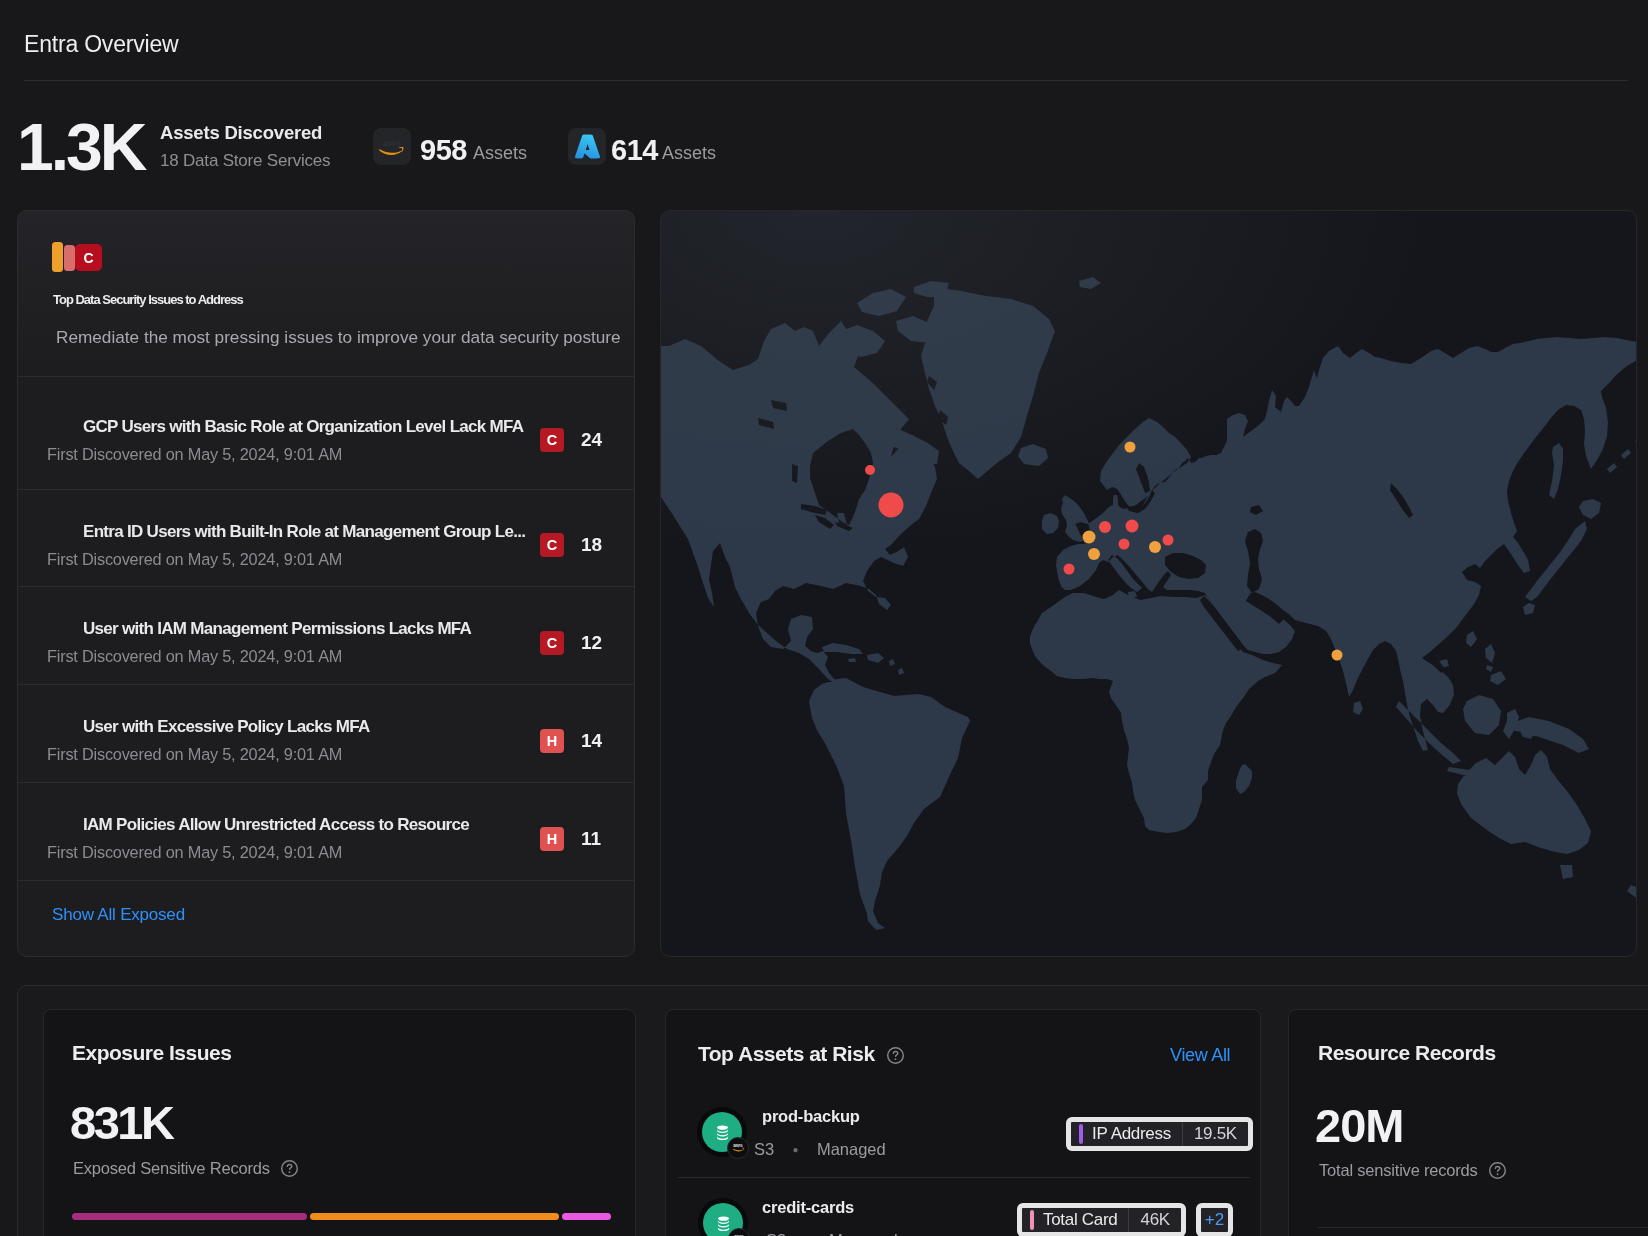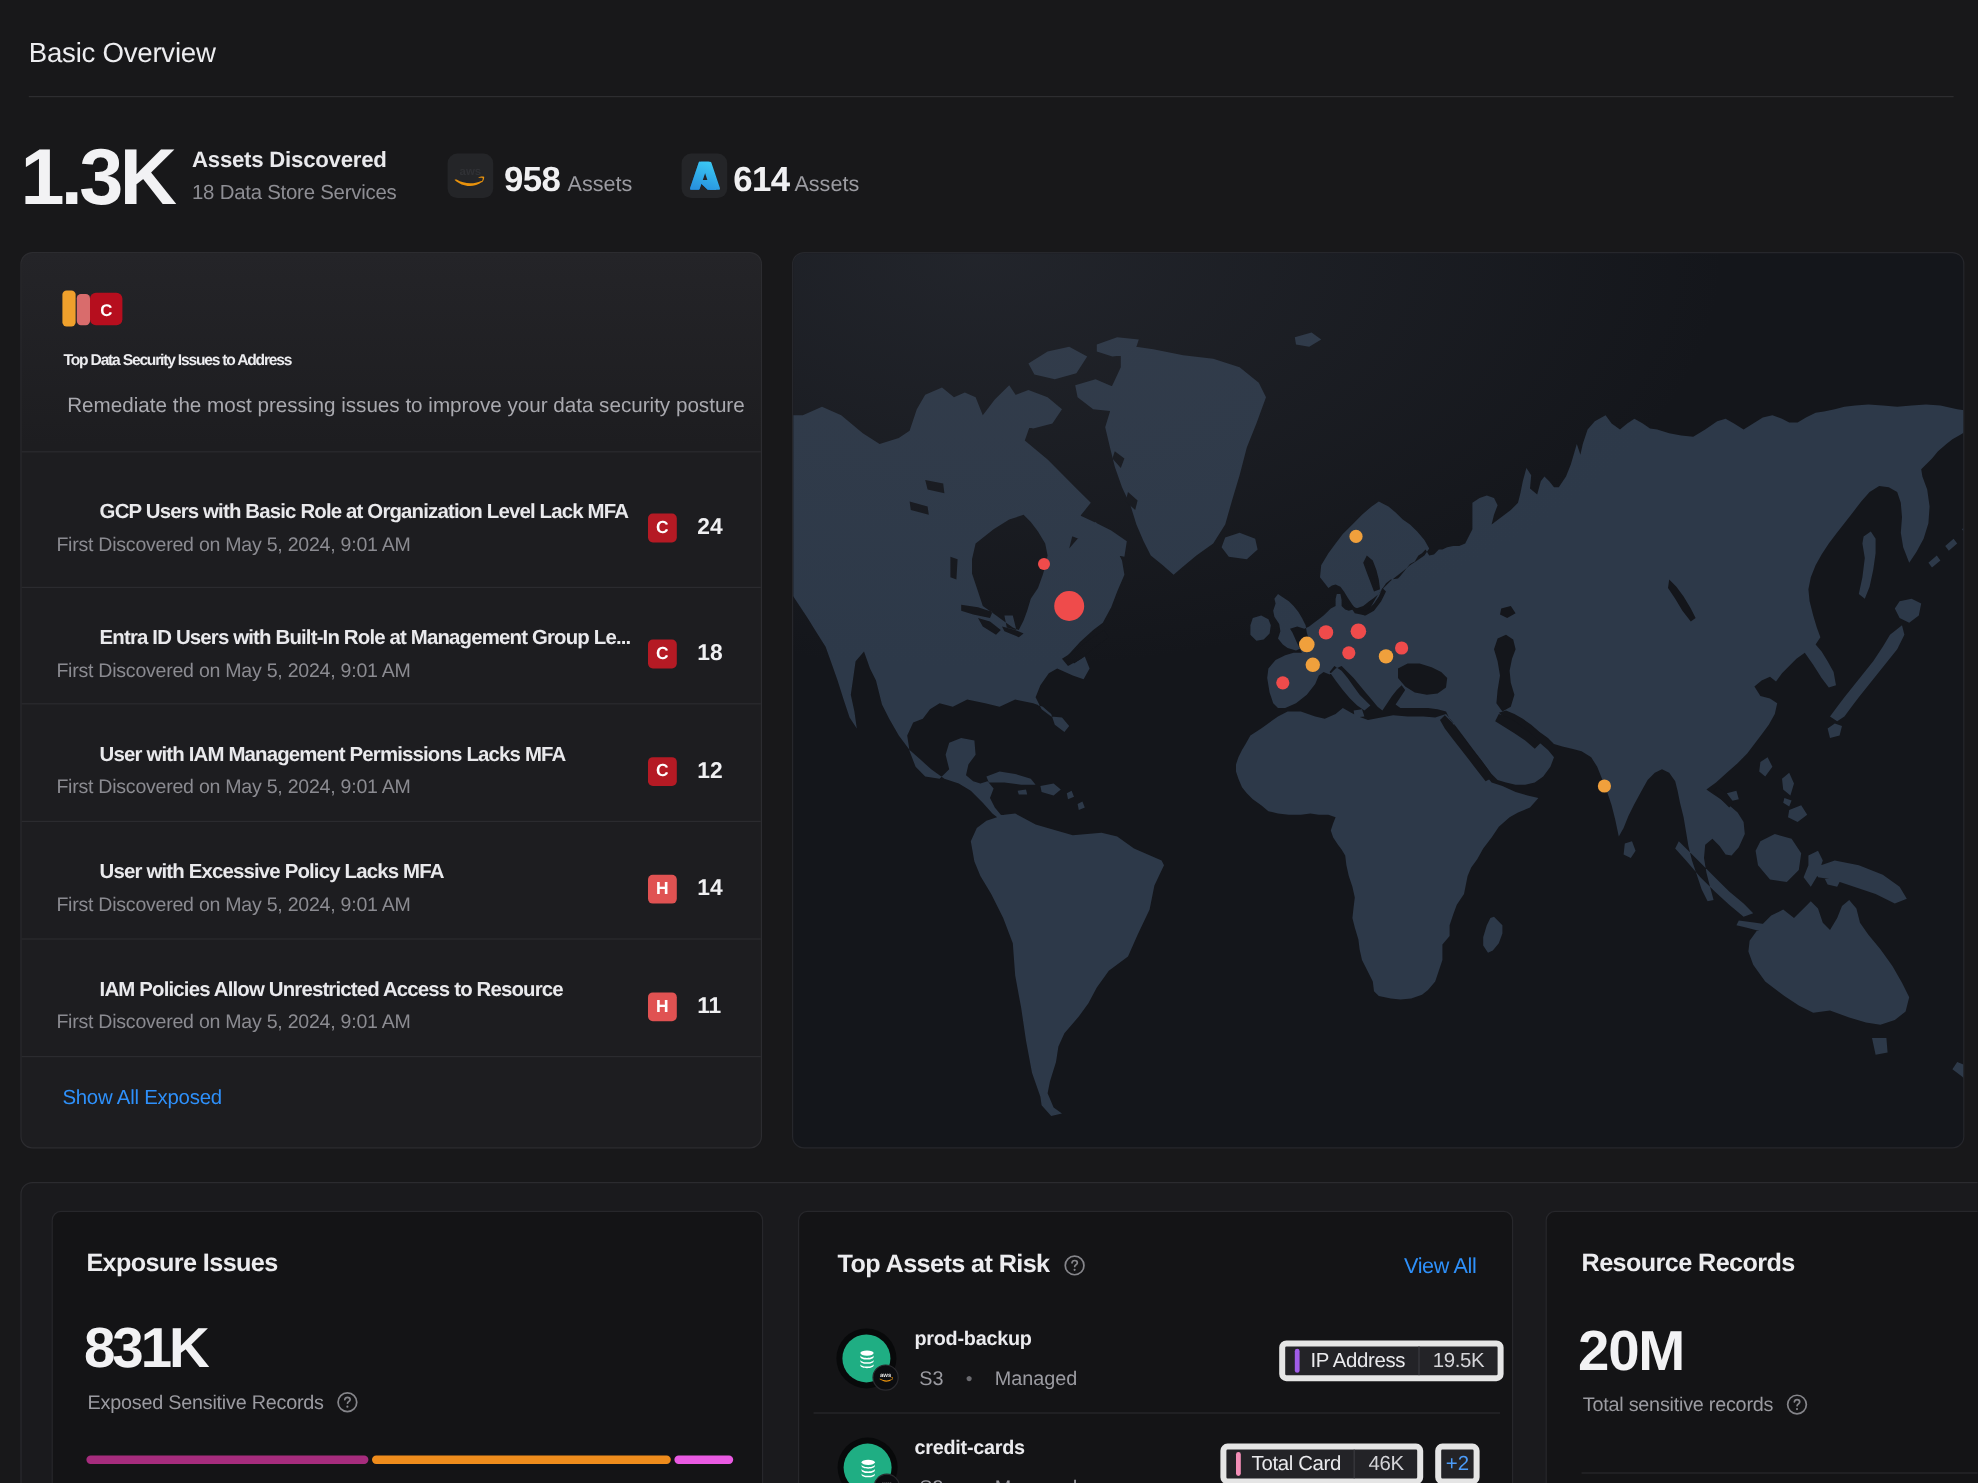--- a/index.html
+++ b/index.html
@@ -47,21 +47,21 @@
 .chipnum { font-size:17px; color:#d4d4d8; padding:0 11px; border-left:1px solid #3a3a3f; align-self:stretch; display:flex; align-items:center; letter-spacing:-0.3px; }
 .avatar { position:absolute; width:50px; height:50px; }
 .avatar .ring { position:absolute; left:0; top:0; width:50px; height:50px; border-radius:50%; background:#08090a; }
 .avatar .core { position:absolute; left:5px; top:5px; width:40px; height:40px; border-radius:50%; background:#1fae83; display:flex; align-items:center; justify-content:center; }
 .avatar .badge { position:absolute; right:-2px; bottom:-2px; width:22px; height:22px; border-radius:50%; background:#0c0d10; border:1.5px solid #2a2a2e; display:flex; align-items:center; justify-content:center; }
 .arow-t { position:absolute; font-size:16.5px; font-weight:700; color:#ebebee; letter-spacing:-0.2px; }
 .arow-s { position:absolute; font-size:16.5px; color:#9b9ba1; }
 .sep { position:absolute; background:#2a2a2e; height:1px; }
 </style></head>
 <body>
-<div class="abs hdr-title">Basic Overview</div>
+<div class="abs hdr-title">Entra Overview</div>
 <div class="abs hdr-line"></div>
 <div class="abs big13k">1.3K</div>
 <div class="abs ad1">Assets Discovered</div>
 <div class="abs ad2">18 Data Store Services</div>
 <div class="abs tile" style="left:373px;top:128px;">
     <svg viewBox="0 0 30 24" width="30" height="26">
       <text x="15" y="11" font-size="9.5" font-weight="bold" fill="#303135" text-anchor="middle" font-family="Liberation Sans,sans-serif">aws</text>
       <path d="M3.5 14.6c3.4 2.1 7.6 3.2 11.5 3.2 2.9 0 6.2-.6 9.1-1.9.5-.2.9.3.4.7-2.6 2.2-6.7 3.4-10 3.4-4.8 0-9.2-1.9-12.4-4.8-.4-.3 0-.8.4-.6z" fill="#e8920c"></path>
       <path d="M25.2 13.4c-.4-.5-2.4-.3-3.3-.2-.3 0-.3-.2-.1-.4 1.6-1.2 4.3-.8 4.6-.5.3.4-.1 3.3-1.6 4.6-.2.2-.5.1-.4-.2.4-.9 1.2-2.8.8-3.3z" fill="#e8920c"></path>
     </svg>
@@ -211,21 +211,21 @@
         </div>
         <div class="badge">
           <svg viewBox="0 0 24 24" width="14" height="14">
             <text x="12" y="10.5" font-size="8.5" font-weight="bold" fill="#e6e6e6" text-anchor="middle" font-family="Liberation Sans,sans-serif">aws</text>
             <path d="M4.5 13.6c2.7 1.6 6 2.4 9 2.4 2.3 0 4.9-.5 7.1-1.5.4-.2.7.3.3.6-2 1.7-5.2 2.7-7.8 2.7-3.7 0-7.2-1.5-9.9-3.7-.3-.3 0-.7.3-.5z" fill="#e8920c"></path>
             <path d="M21.6 12.6c-.3-.4-1.9-.2-2.6-.1-.2 0-.3-.2-.1-.3 1.3-.9 3.4-.6 3.6-.4.3.3-.1 2.6-1.3 3.6-.2.2-.4.1-.3-.1.3-.7 1-2.3.7-2.7z" fill="#e8920c"></path>
           </svg>
         </div>
       </div>
     <div class="arow-t" style="left:96px;top:97px;">prod-backup</div>
-    <div class="arow-s" style="left:100px;top:130px;">S3 &nbsp;&nbsp;&nbsp;<span style="font-size:10px;vertical-align:2px;color:#6b6b70;">●</span>&nbsp;&nbsp;&nbsp; Managed</div>
+    <div class="arow-s" style="left:88px;top:130px;">S3 &nbsp;&nbsp;&nbsp;<span style="font-size:10px;vertical-align:2px;color:#6b6b70;">●</span>&nbsp;&nbsp;&nbsp; Managed</div>
     <div class="chip" style="left:400px;top:107px;">
       <div class="chipbar" style="background:#a05ce8;"></div>
         <div class="chipname">IP Address</div>
         <div class="chipnum">19.5K</div>
     </div>
     <div class="sep" style="left:12px;top:167px;width:572px;"></div>
     <div class="avatar" style="left:32px;top:188px;">
         <div class="ring"></div>
         <div class="core">
           <svg viewBox="0 0 24 24" width="21" height="21">

